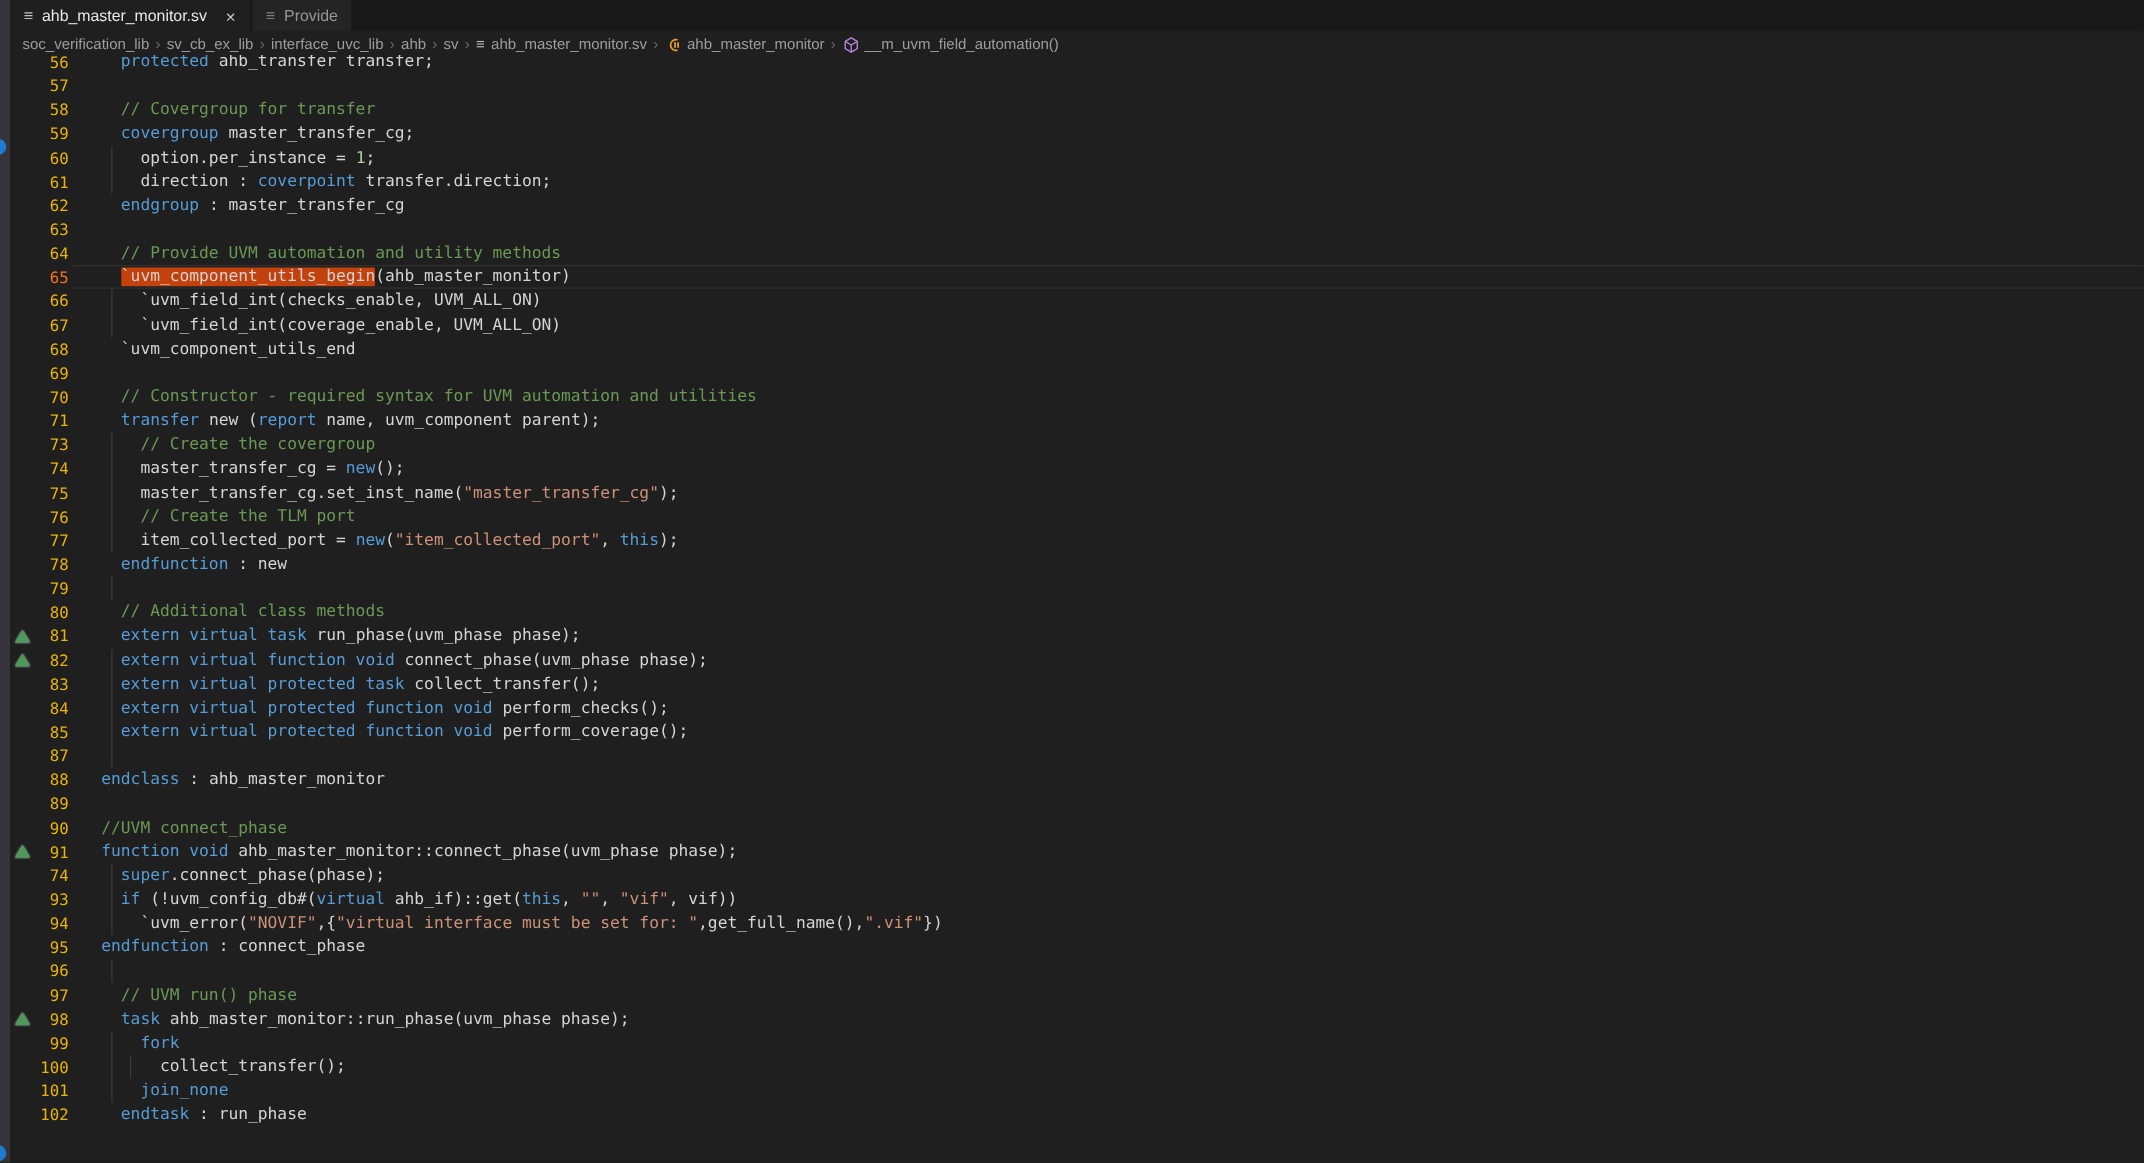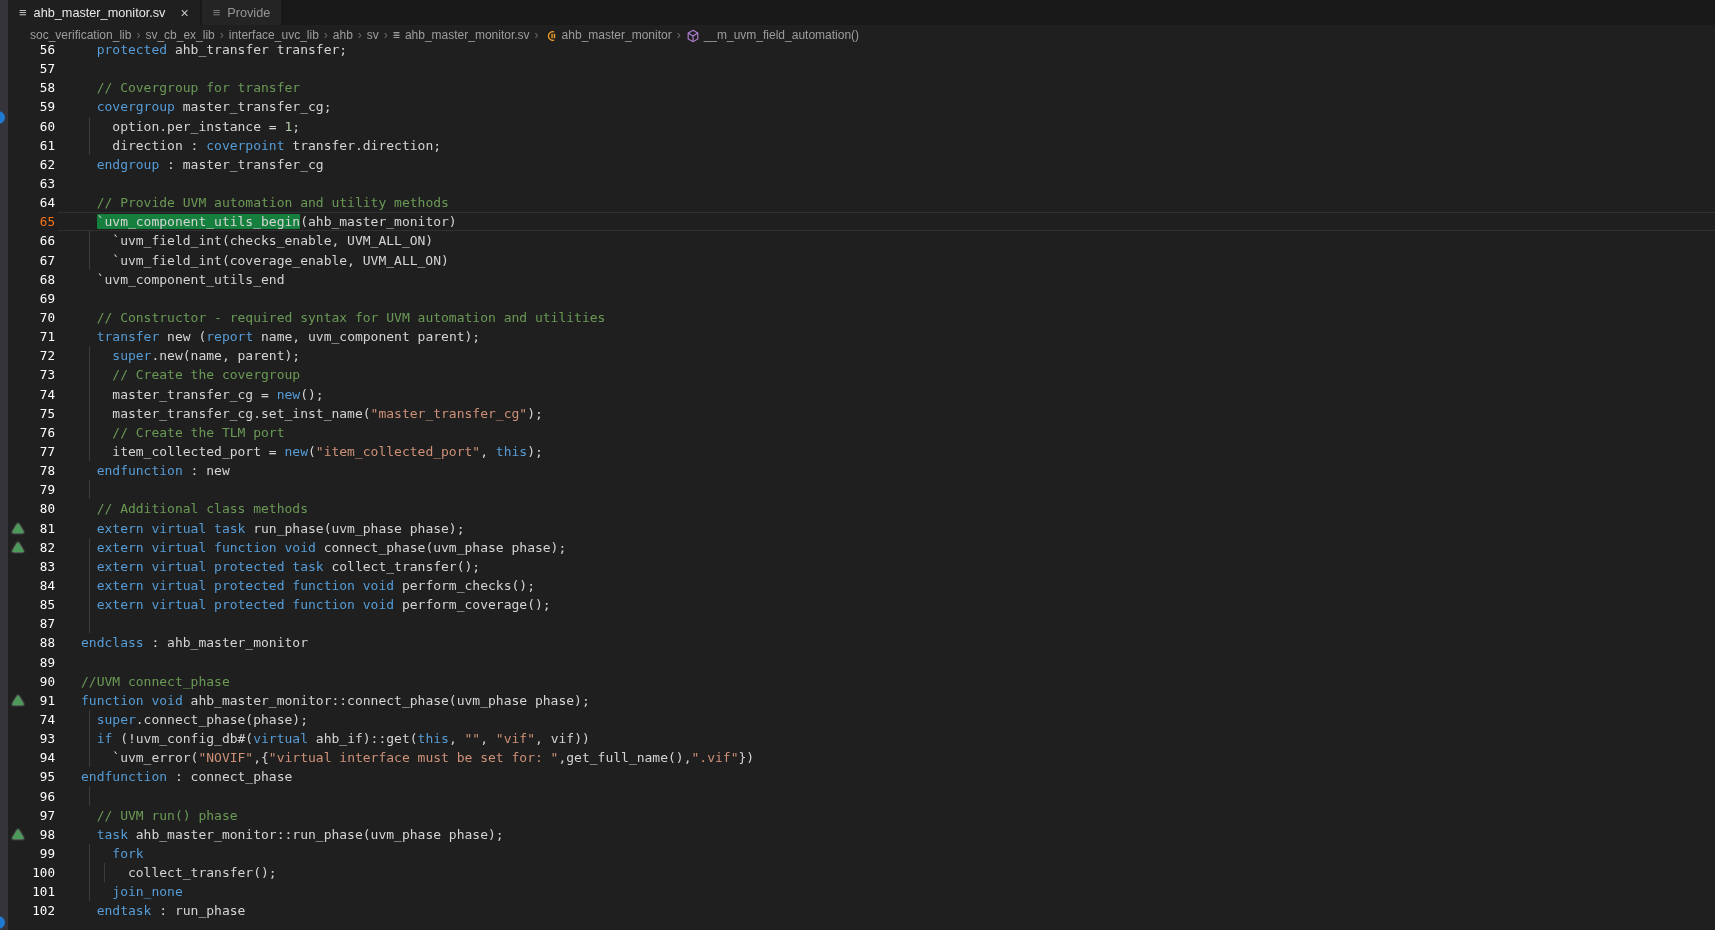--- a/index.html
+++ b/index.html
@@ -17,41 +17,41 @@
   .tabbar{position:absolute;left:8px;top:0;right:0;height:25px;background:#181818;display:flex;align-items:stretch;z-index:30;}
   .tab{display:flex;align-items:center;gap:7px;padding:0 11px;font-size:12.7px;cursor:pointer;}
   .tab.active{background:#1f1f1f;color:#e8e8e8;}
   .tab.inactive{background:#242424;color:#969696;margin-left:2px;}
   .tab-file-icon{font-size:13px;line-height:1;transform:translateY(-0.5px);}
   .tab.active .tab-file-icon{color:#c0c0c0;}
   .tab.inactive .tab-file-icon{color:#7d7d7d;}
   .tab-close{margin-left:8px;color:#c6c6c6;font-size:14px;line-height:1;}
 
   
-  .breadcrumbs{position:absolute;left:20px;top:25px;right:0;height:19px;background:#1f1f1f;
+  .breadcrumbs{position:absolute;left:8px;top:25px;right:0;height:19px;background:#1f1f1f;
     display:flex;align-items:center;padding-left:10px;font-size:12px;color:#9d9d9d;z-index:30;}
   .crumb{display:flex;align-items:center;white-space:pre;cursor:pointer;}
   .crumb-sep{color:#6a6a6a;margin:0 5px;font-size:12px;}
   .crumb-ico{display:inline-flex;margin-right:4px;transform:translateY(1px);}
   .crumb-ico.file{color:#c5c5c5;font-size:12px;transform:none;margin-right:5px;}
 
   
   .editor{position:absolute;left:0;top:44px;right:0;bottom:0;background:#1f1f1f;overflow:hidden;z-index:10;}
   .rows{position:absolute;left:0;top:-4px;right:0;}
   .row{position:relative;height:19.15px;display:flex;align-items:center;
        font-family:"DejaVu Sans Mono", monospace;font-size:13px;white-space:pre;}
   .gl{width:20px;height:100%;margin-left:8px;display:flex;align-items:center;justify-content:center;flex:none;}
-  .ln{width:27px;flex:none;text-align:right;color:#ffffff;font-size:12.6px;}
+  .ln{width:27px;flex:none;text-align:right;color:#eab308;font-size:12.6px;}
   .code{flex:none;padding-left:26px;color:#d4d4d4;}
   .seg-k{color:#569cd6;}
   .seg-c{color:#6a9955;}
   .seg-s{color:#ce9178;}
   .seg-m{color:#b5cea8;}
   .seg-d{color:#d4d4d4;}
-  .seg-h{color:#d4d4d4;background:#15803d;border-radius:1px;}
+  .seg-h{color:#d4d4d4;background:#c2410c;border-radius:1px;}
   .row.current .ln{color:#f97316;}
   .row.current::after{content:"";position:absolute;left:58px;right:0;top:0;bottom:0;
       border-top:1px solid #303030;border-bottom:1px solid #303030;pointer-events:none;}
   .guide{position:absolute;top:0;bottom:0;width:1px;background:#3b3b3b;pointer-events:none;}
   .tri{width:0;height:0;border-left:6px solid transparent;border-right:6px solid transparent;
        border-bottom:10px solid #4c9a59;filter:drop-shadow(0 0 1px #bfe3c4);}
 </style>
 </head>
 <body>
 
@@ -102,21 +102,20 @@
       <div class="row"><div class="gl"></div><div class="ln">62</div><div class="code"><span class="seg-d">  </span><span class="seg-k">endgroup</span><span class="seg-d"> : master_transfer_cg</span></div></div>
       <div class="row"><div class="gl"></div><div class="ln">63</div><div class="code"></div></div>
       <div class="row"><div class="gl"></div><div class="ln">64</div><div class="code"><span class="seg-d">  </span><span class="seg-c">// Provide UVM automation and utility methods</span></div></div>
       <div class="row current"><div class="gl"></div><div class="ln">65</div><div class="code"><span class="seg-d">  </span><span class="seg-h">`uvm_component_utils_begin</span><span class="seg-d">(ahb_master_monitor)</span></div></div>
       <div class="row"><div class="gl"></div><div class="ln">66</div><div class="code"><span class="seg-d">    `uvm_field_int(checks_enable, UVM_ALL_ON)</span></div><div class="guide" style="left: 88.83px;"></div></div>
       <div class="row"><div class="gl"></div><div class="ln">67</div><div class="code"><span class="seg-d">    `uvm_field_int(coverage_enable, UVM_ALL_ON)</span></div><div class="guide" style="left: 88.83px;"></div></div>
       <div class="row"><div class="gl"></div><div class="ln">68</div><div class="code"><span class="seg-d">  `uvm_component_utils_end</span></div></div>
       <div class="row"><div class="gl"></div><div class="ln">69</div><div class="code"></div></div>
       <div class="row"><div class="gl"></div><div class="ln">70</div><div class="code"><span class="seg-d">  </span><span class="seg-c">// Constructor - required syntax for UVM automation and utilities</span></div></div>
       <div class="row"><div class="gl"></div><div class="ln">71</div><div class="code"><span class="seg-d">  </span><span class="seg-k">transfer</span><span class="seg-d"> new (</span><span class="seg-k">report</span><span class="seg-d"> name, uvm_component parent);</span></div></div>
-      <div class="row"><div class="gl"></div><div class="ln">72</div><div class="code"><span class="seg-d">    </span><span class="seg-k">super</span><span class="seg-d">.new(name, parent);</span></div><div class="guide" style="left: 88.83px;"></div></div>
       <div class="row"><div class="gl"></div><div class="ln">73</div><div class="code"><span class="seg-d">    </span><span class="seg-c">// Create the covergroup</span></div><div class="guide" style="left: 88.83px;"></div></div>
       <div class="row"><div class="gl"></div><div class="ln">74</div><div class="code"><span class="seg-d">    master_transfer_cg = </span><span class="seg-k">new</span><span class="seg-d">();</span></div><div class="guide" style="left: 88.83px;"></div></div>
       <div class="row"><div class="gl"></div><div class="ln">75</div><div class="code"><span class="seg-d">    master_transfer_cg.set_inst_name(</span><span class="seg-s">"master_transfer_cg"</span><span class="seg-d">);</span></div><div class="guide" style="left: 88.83px;"></div></div>
       <div class="row"><div class="gl"></div><div class="ln">76</div><div class="code"><span class="seg-d">    </span><span class="seg-c">// Create the TLM port</span></div><div class="guide" style="left: 88.83px;"></div></div>
       <div class="row"><div class="gl"></div><div class="ln">77</div><div class="code"><span class="seg-d">    item_collected_port = </span><span class="seg-k">new</span><span class="seg-d">(</span><span class="seg-s">"item_collected_port"</span><span class="seg-d">, </span><span class="seg-k">this</span><span class="seg-d">);</span></div><div class="guide" style="left: 88.83px;"></div></div>
       <div class="row"><div class="gl"></div><div class="ln">78</div><div class="code"><span class="seg-d">  </span><span class="seg-k">endfunction</span><span class="seg-d"> : new</span></div></div>
       <div class="row"><div class="gl"></div><div class="ln">79</div><div class="code"></div><div class="guide" style="left: 88.83px;"></div></div>
       <div class="row"><div class="gl"></div><div class="ln">80</div><div class="code"><span class="seg-d">  </span><span class="seg-c">// Additional class methods</span></div></div>
       <div class="row"><div class="gl"><div class="tri"></div></div><div class="ln">81</div><div class="code"><span class="seg-d">  </span><span class="seg-k">extern virtual task</span><span class="seg-d"> run_phase(uvm_phase phase);</span></div></div>
       <div class="row"><div class="gl"><div class="tri"></div></div><div class="ln">82</div><div class="code"><span class="seg-d">  </span><span class="seg-k">extern virtual function void</span><span class="seg-d"> connect_phase(uvm_phase phase);</span></div><div class="guide" style="left: 88.83px;"></div></div>

